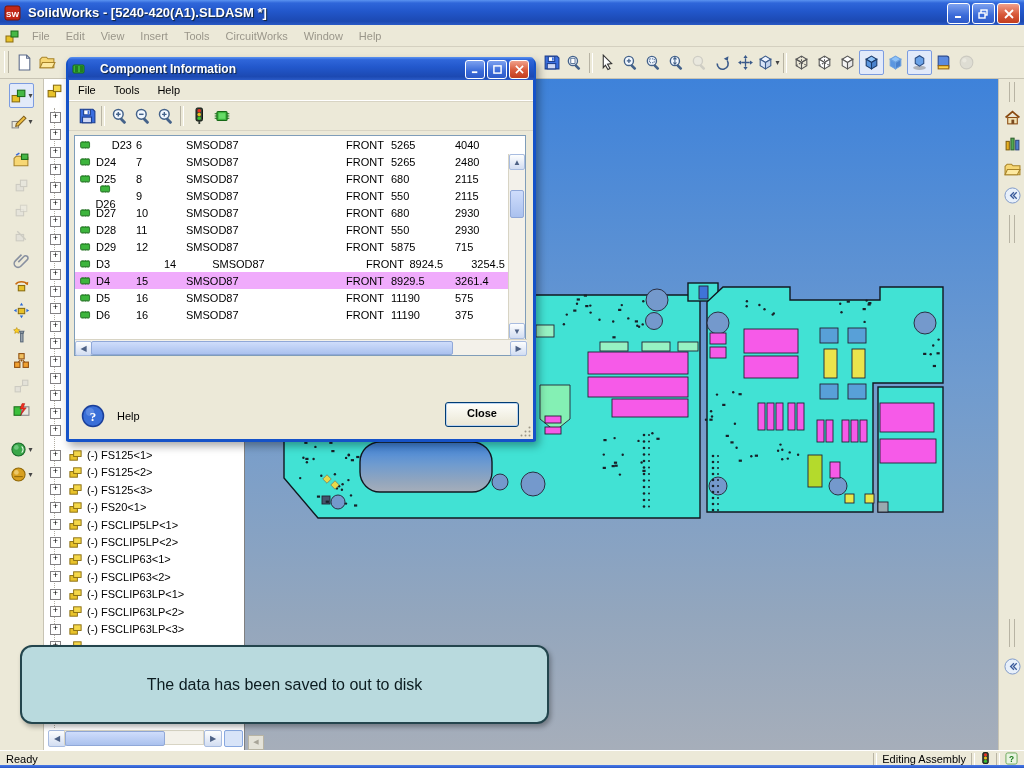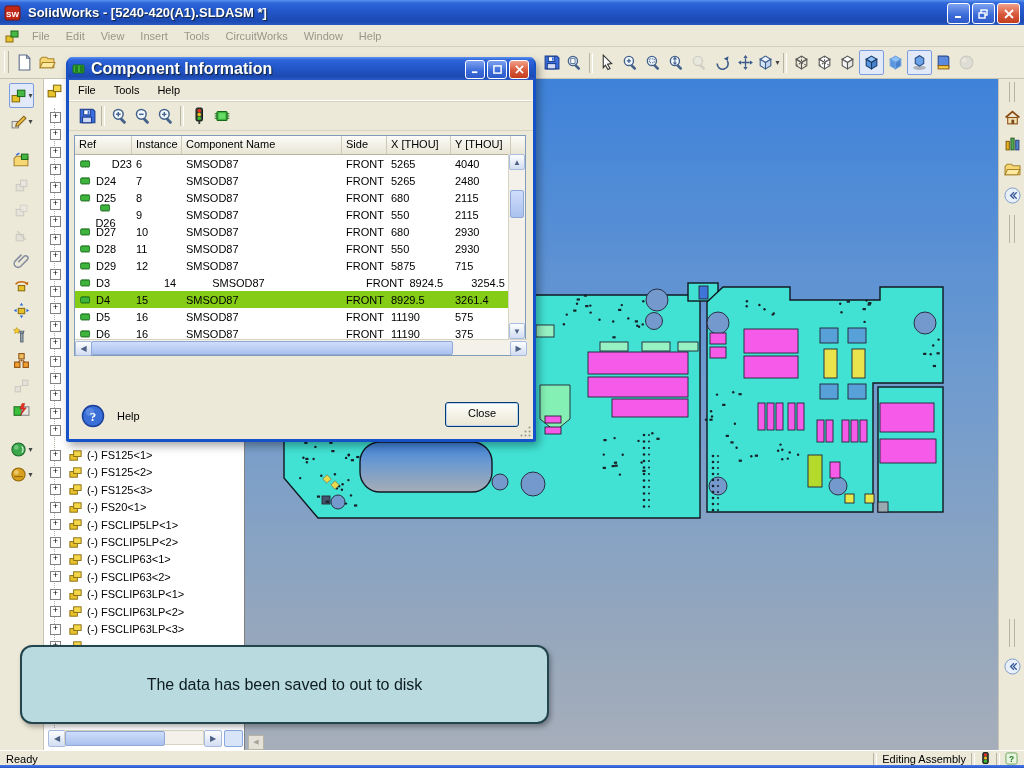--- a/index.html
+++ b/index.html
@@ -59,41 +59,41 @@
     display:flex;align-items:center;color:#000;z-index:6;}
   #bottom-strip{left:0;top:765px;width:1024px;height:3px;background:linear-gradient(180deg,#4a7ae8,#2858c8);z-index:6;}
   .statsep{width:2px;height:12px;border-left:1px solid #b8b4a4;border-right:1px solid #fff;margin:0 5px;}
   
   #dialog{left:66px;top:58px;width:470px;height:384px;z-index:10;
     border:3px solid #1552c8;border-top:none;border-radius:6px 6px 3px 3px;background:#ece9d8;
     box-shadow:3px 4px 8px rgba(0,0,0,.35);box-sizing:border-box;}
   #dlg-title{height:23px;border-radius:4px 4px 0 0;display:flex;align-items:center;color:#fff;
     background:linear-gradient(180deg,#5b93f0 0%,#2f66da 12%,#2257cb 45%,#1c49b2 85%,#2a5ac6 100%);
     margin:-1px -1px 0 -1px;}
-  #dlg-title .t{font-weight:bold;font-size:16px;margin-left:4px;text-shadow:1px 1px 1px #123;}
+  #dlg-title .t{font-weight:bold;font-size:12px;margin-left:13px;text-shadow:1px 1px 1px #123;}
   #dlg-title .winbtn{width:18px;height:17px;}
   #dlg-menubar{height:20px;display:flex;align-items:center;background:#ece9d8;border-bottom:1px solid #fff;}
   #dlg-menubar .menuitem{color:#000;padding:2px 9px;}
   #dlg-toolbar{height:28px;display:flex;align-items:center;border-top:1px solid #d8d4c4;border-bottom:1px solid #d8d4c4;padding-left:6px;}
   #dlg-toolbar .tbtn svg{width:18px;height:18px;}
   #cmp-table{position:absolute;left:5px;top:77px;width:452px;height:221px;border:1px solid #7f9db9;background:#fff;box-sizing:border-box;}
   .hdr{display:flex;height:18px;background:linear-gradient(180deg,#fbfbf8,#e8e5d4);border-bottom:1px solid #b8b4a0;}
   .hcell{box-sizing:border-box;padding:2px 0 0 4px;border-right:1px solid #cfcbb8;overflow:hidden;white-space:nowrap;}
   .trow{display:flex;height:17px;align-items:center;white-space:nowrap;}
-  .trow.sel{background:#84cc16;}
+  .trow.sel{background:#f0abfc;}
   .tcell{box-sizing:border-box;padding-left:4px;overflow:hidden;}
   .refcell{display:flex;align-items:center;gap:3px;}
   .vsb{position:absolute;right:0;top:18px;width:16px;height:185px;background:#f3f1ea;border-left:1px solid #d8d4c4;}
   .hsb{position:absolute;left:0;bottom:0;width:452px;height:16px;background:#f3f1ea;border-top:1px solid #d8d4c4;box-sizing:border-box;}
   #dlg-status{position:absolute;left:5px;top:306px;width:452px;height:22px;background:#fff;
     border:1px solid #7f9db9;box-sizing:border-box;padding:3px 0 0 6px;}
   #dlg-bottom{position:absolute;left:0;top:338px;width:100%;height:40px;display:flex;align-items:center;}
   #close-btn{position:absolute;right:14px;top:6px;width:72px;height:23px;border:1px solid #003c74;border-radius:3px;
     background:linear-gradient(180deg,#fefefb,#ece9d8 90%);box-shadow:inset 0 0 0 1px #bcd4f0;
-    font-size:11px;text-align:center;line-height:21px;}
+    font-size:11px;text-align:center;line-height:21px;font-weight:bold;}
   #resize-grip{position:absolute;right:1px;bottom:1px;width:13px;height:13px;}
   
   #tooltip{left:20px;top:645px;width:525px;height:75px;background:#b9dade;border:2px solid #23454d;
     border-radius:12px;z-index:11;box-shadow:2px 3px 5px rgba(0,0,0,.3);
     display:flex;align-items:center;justify-content:center;}
   #tooltip .txt{font-size:16px;color:#0c1c20;}
   .vp-corner-btn{position:absolute;left:248px;top:735px;width:14px;height:13px;z-index:2;
     background:#e4e2d8;border:1px solid #b8b4a4;color:#a8a498;font-size:7px;text-align:center;line-height:12px;}
 </style>
 </head>
@@ -895,28 +895,20 @@
           <g stroke="#157015" stroke-width="1">
             <path d="M1.5 6h2M1.5 8h2M1.5 10h2M12.5 6h2M12.5 8h2M12.5 10h2"></path>
           </g>
           <rect x="3.5" y="4" width="9" height="8" rx="1" fill="#3db53d" stroke="#156815"></rect>
           <rect x="5" y="5.5" width="6" height="5" fill="#67dc67"></rect>
         </svg>
       </div>
     </div>
 
   <div id="cmp-table">
-    <div class="hdr" id="tbl-hdr">
-        <div class="hcell" style="width: 57px;">Ref</div>
-        <div class="hcell" style="width: 50px;">Instance</div>
-        <div class="hcell" style="width: 160px;">Component Name</div>
-        <div class="hcell" style="width: 45px;">Side</div>
-        <div class="hcell" style="width: 64px;">X [THOU]</div>
-        <div class="hcell" style="width: 60px;">Y [THOU]</div>
-      </div>
     <div id="tbl-body">
         <div class="trow">
           <div class="tcell refcell" style="width: 57px; gap: 19px;">
             <span style="display:flex;width:14px">
               <svg viewBox="0 0 16 16" width="13" height="13">
                 <rect x="2" y="5" width="11" height="7" rx="1" fill="#3db53d" stroke="#156815"></rect>
                 <path d="M4 4v1M6 4v1M8 4v1M10 4v1M12 4v1M4 12v1M6 12v1M8 12v1M10 12v1M12 12v1" stroke="#156815"></path>
               </svg>
             </span>
             <span>D23</span>

